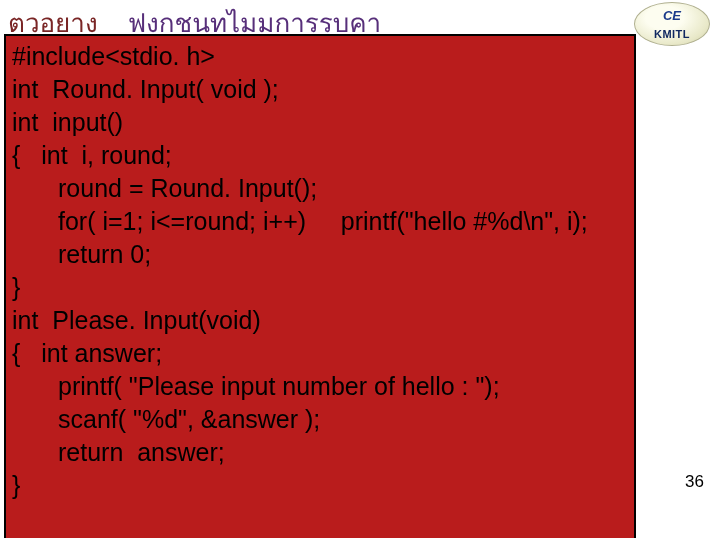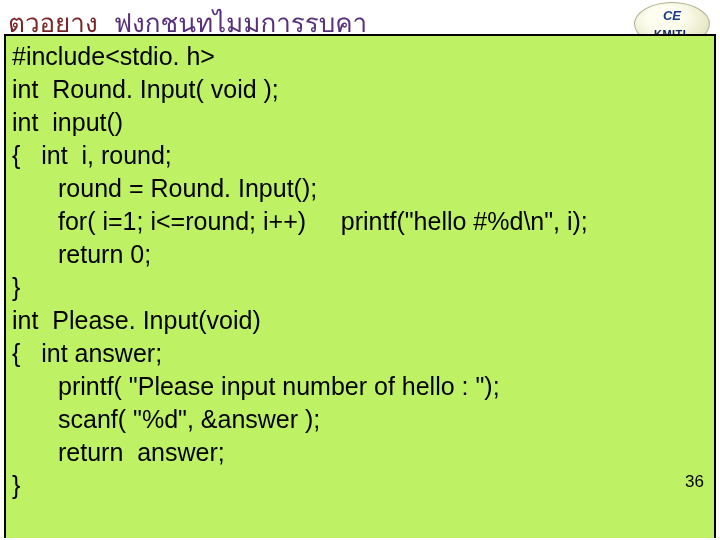--- a/index.html
+++ b/index.html
@@ -16,21 +16,21 @@
       align-items: flex-start;
       padding: 2px 8px 0 8px;
       height: 34px;
       position: relative;
     }
     .title-accent {
       color: #7a2626;
       font-size: 26px;
       font-weight: normal;
       font-family: "Angsana New", "Leelawadee", serif;
-      margin-right: 16px;
+      margin-right: 30px;
     }
     .title-main {
       color: #572f7a;
       font-size: 26px;
       font-weight: normal;
       font-family: Liberation Serif, serif;
     }
     .logo {
       position: absolute;
       right: 6px;
@@ -63,25 +63,25 @@
       font-weight: bold;
       color: #102860;
       line-height: 1;
       letter-spacing: 0.5px;
       margin-top: 7px;
     }
     .code-box {
       position: absolute;
       left: 4px;
       top: 34px;
-      width: 712px;
+      width: 632px;
       height: 504px;
       border: 2px solid #000;
       border-bottom: none;
-      background: #bef264;
+      background: #b91c1c;
       padding: 4px 6px;
     }
     .code-line {
       font-family: Arial, sans-serif;
       font-size: 25px;
       color: #000;
       line-height: 1.32;
       white-space: pre;
     }
     .indent2 { padding-left: 46px; }

